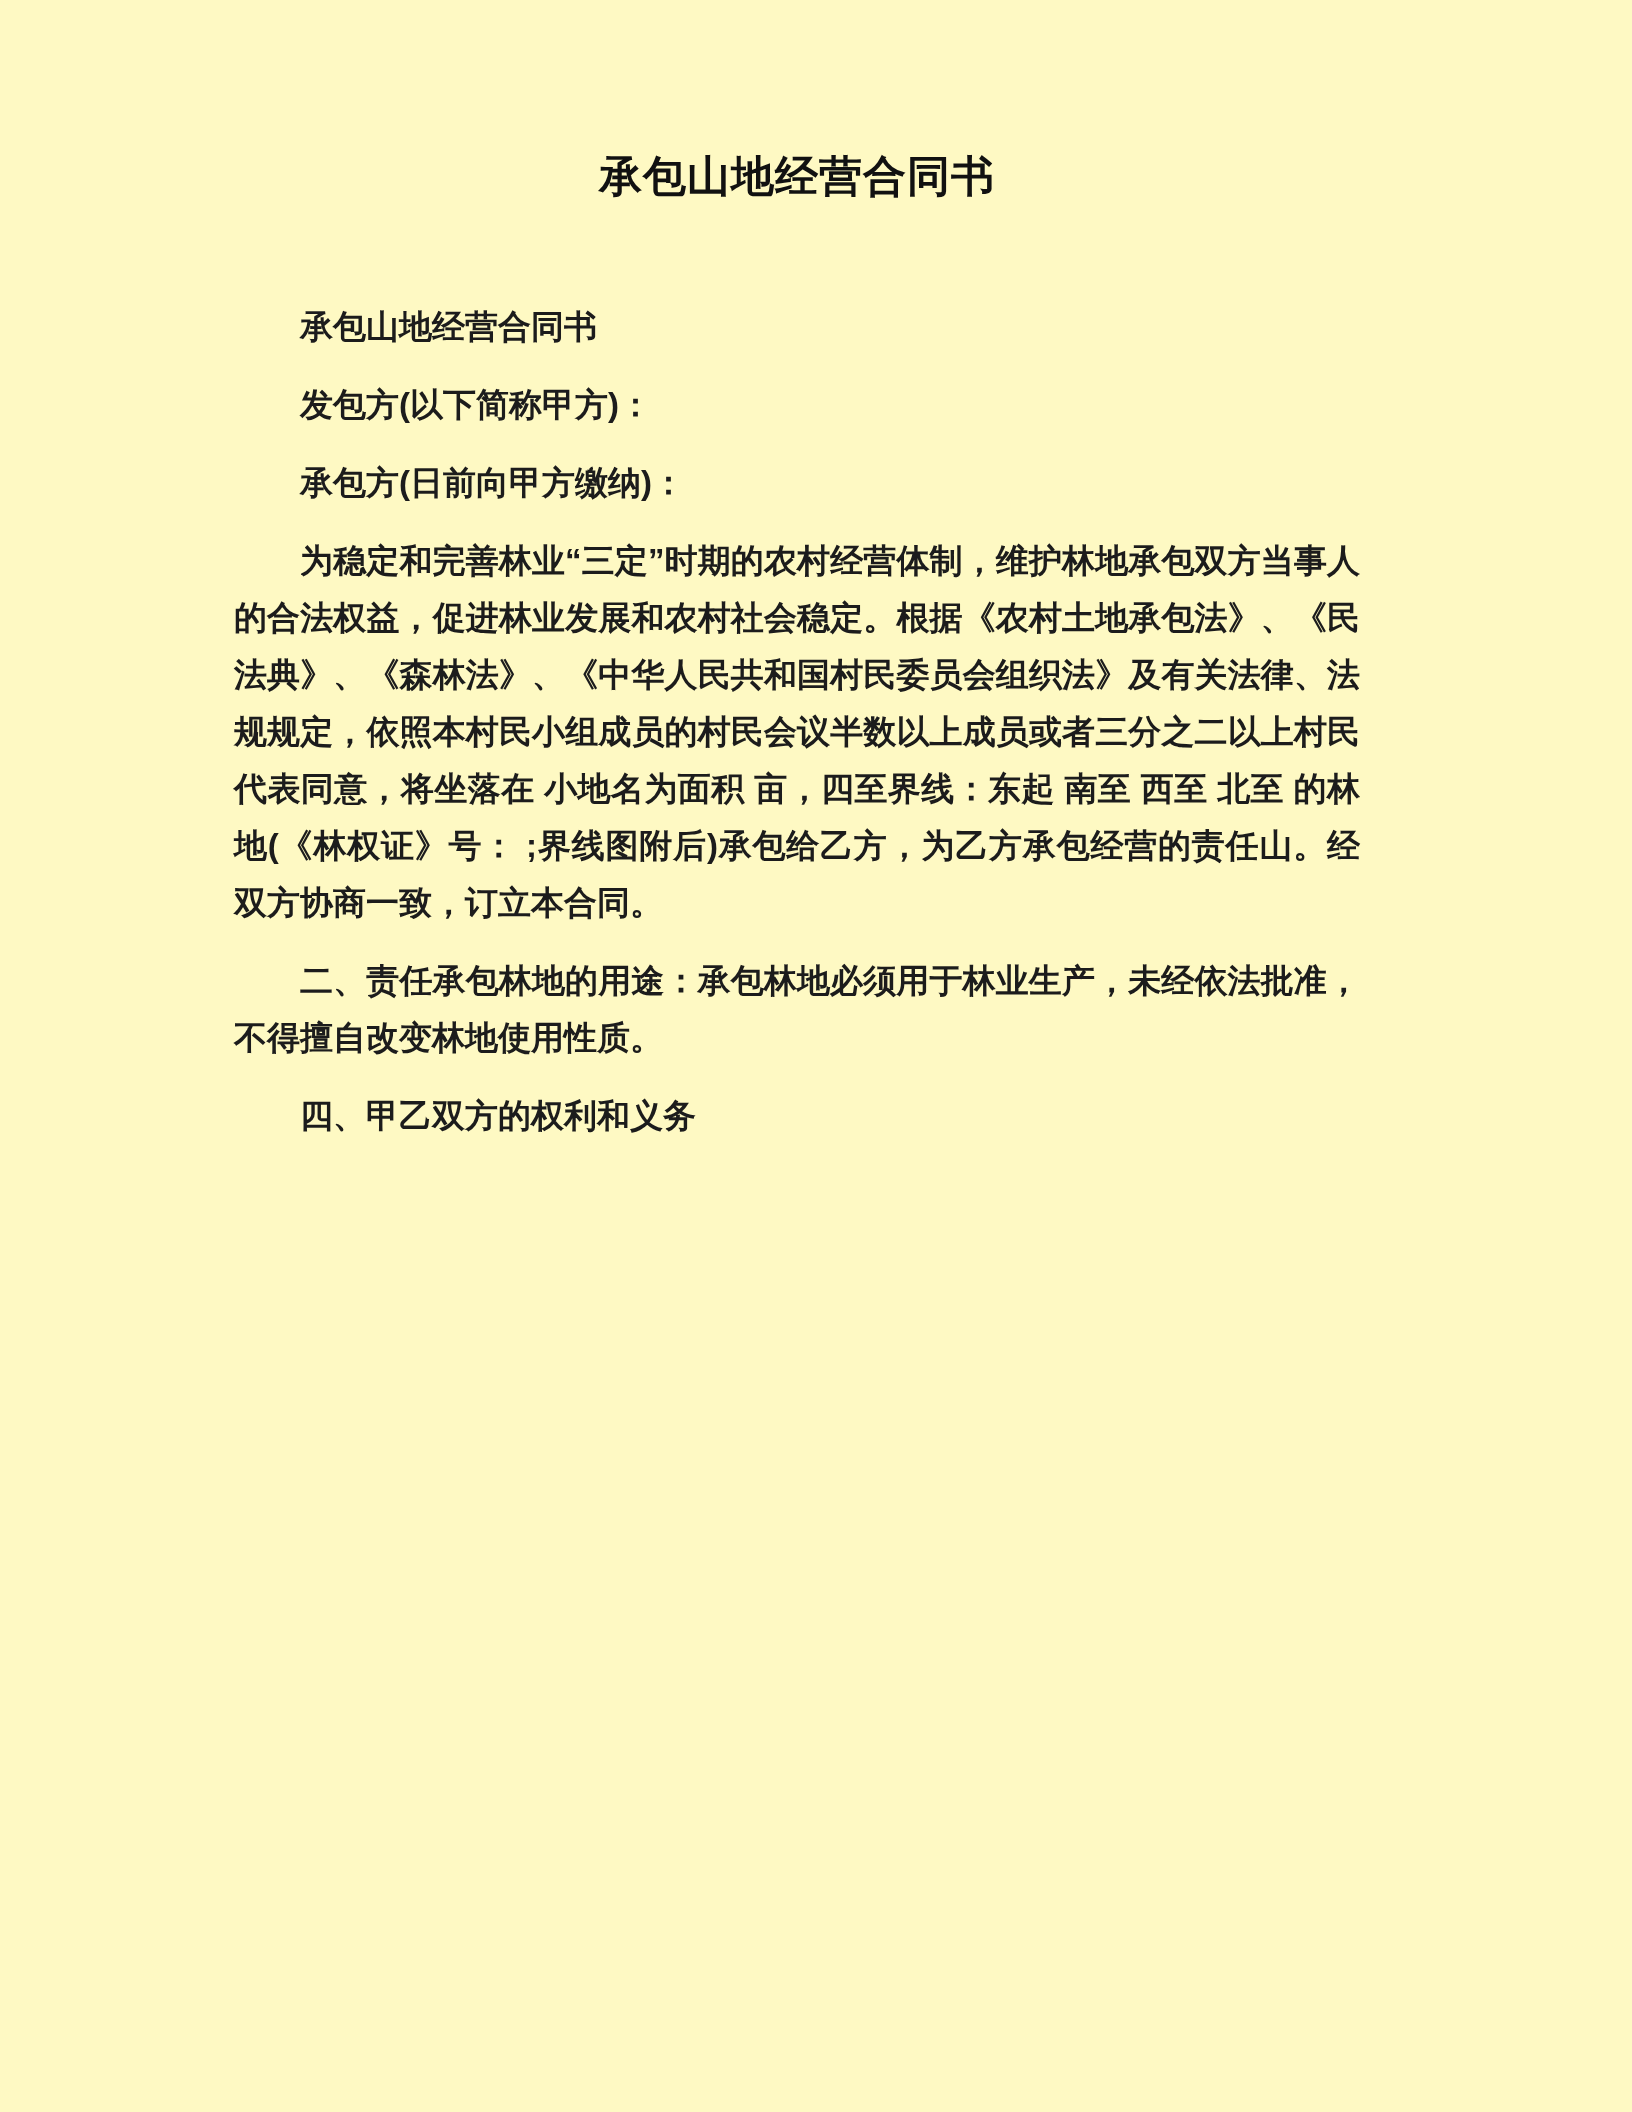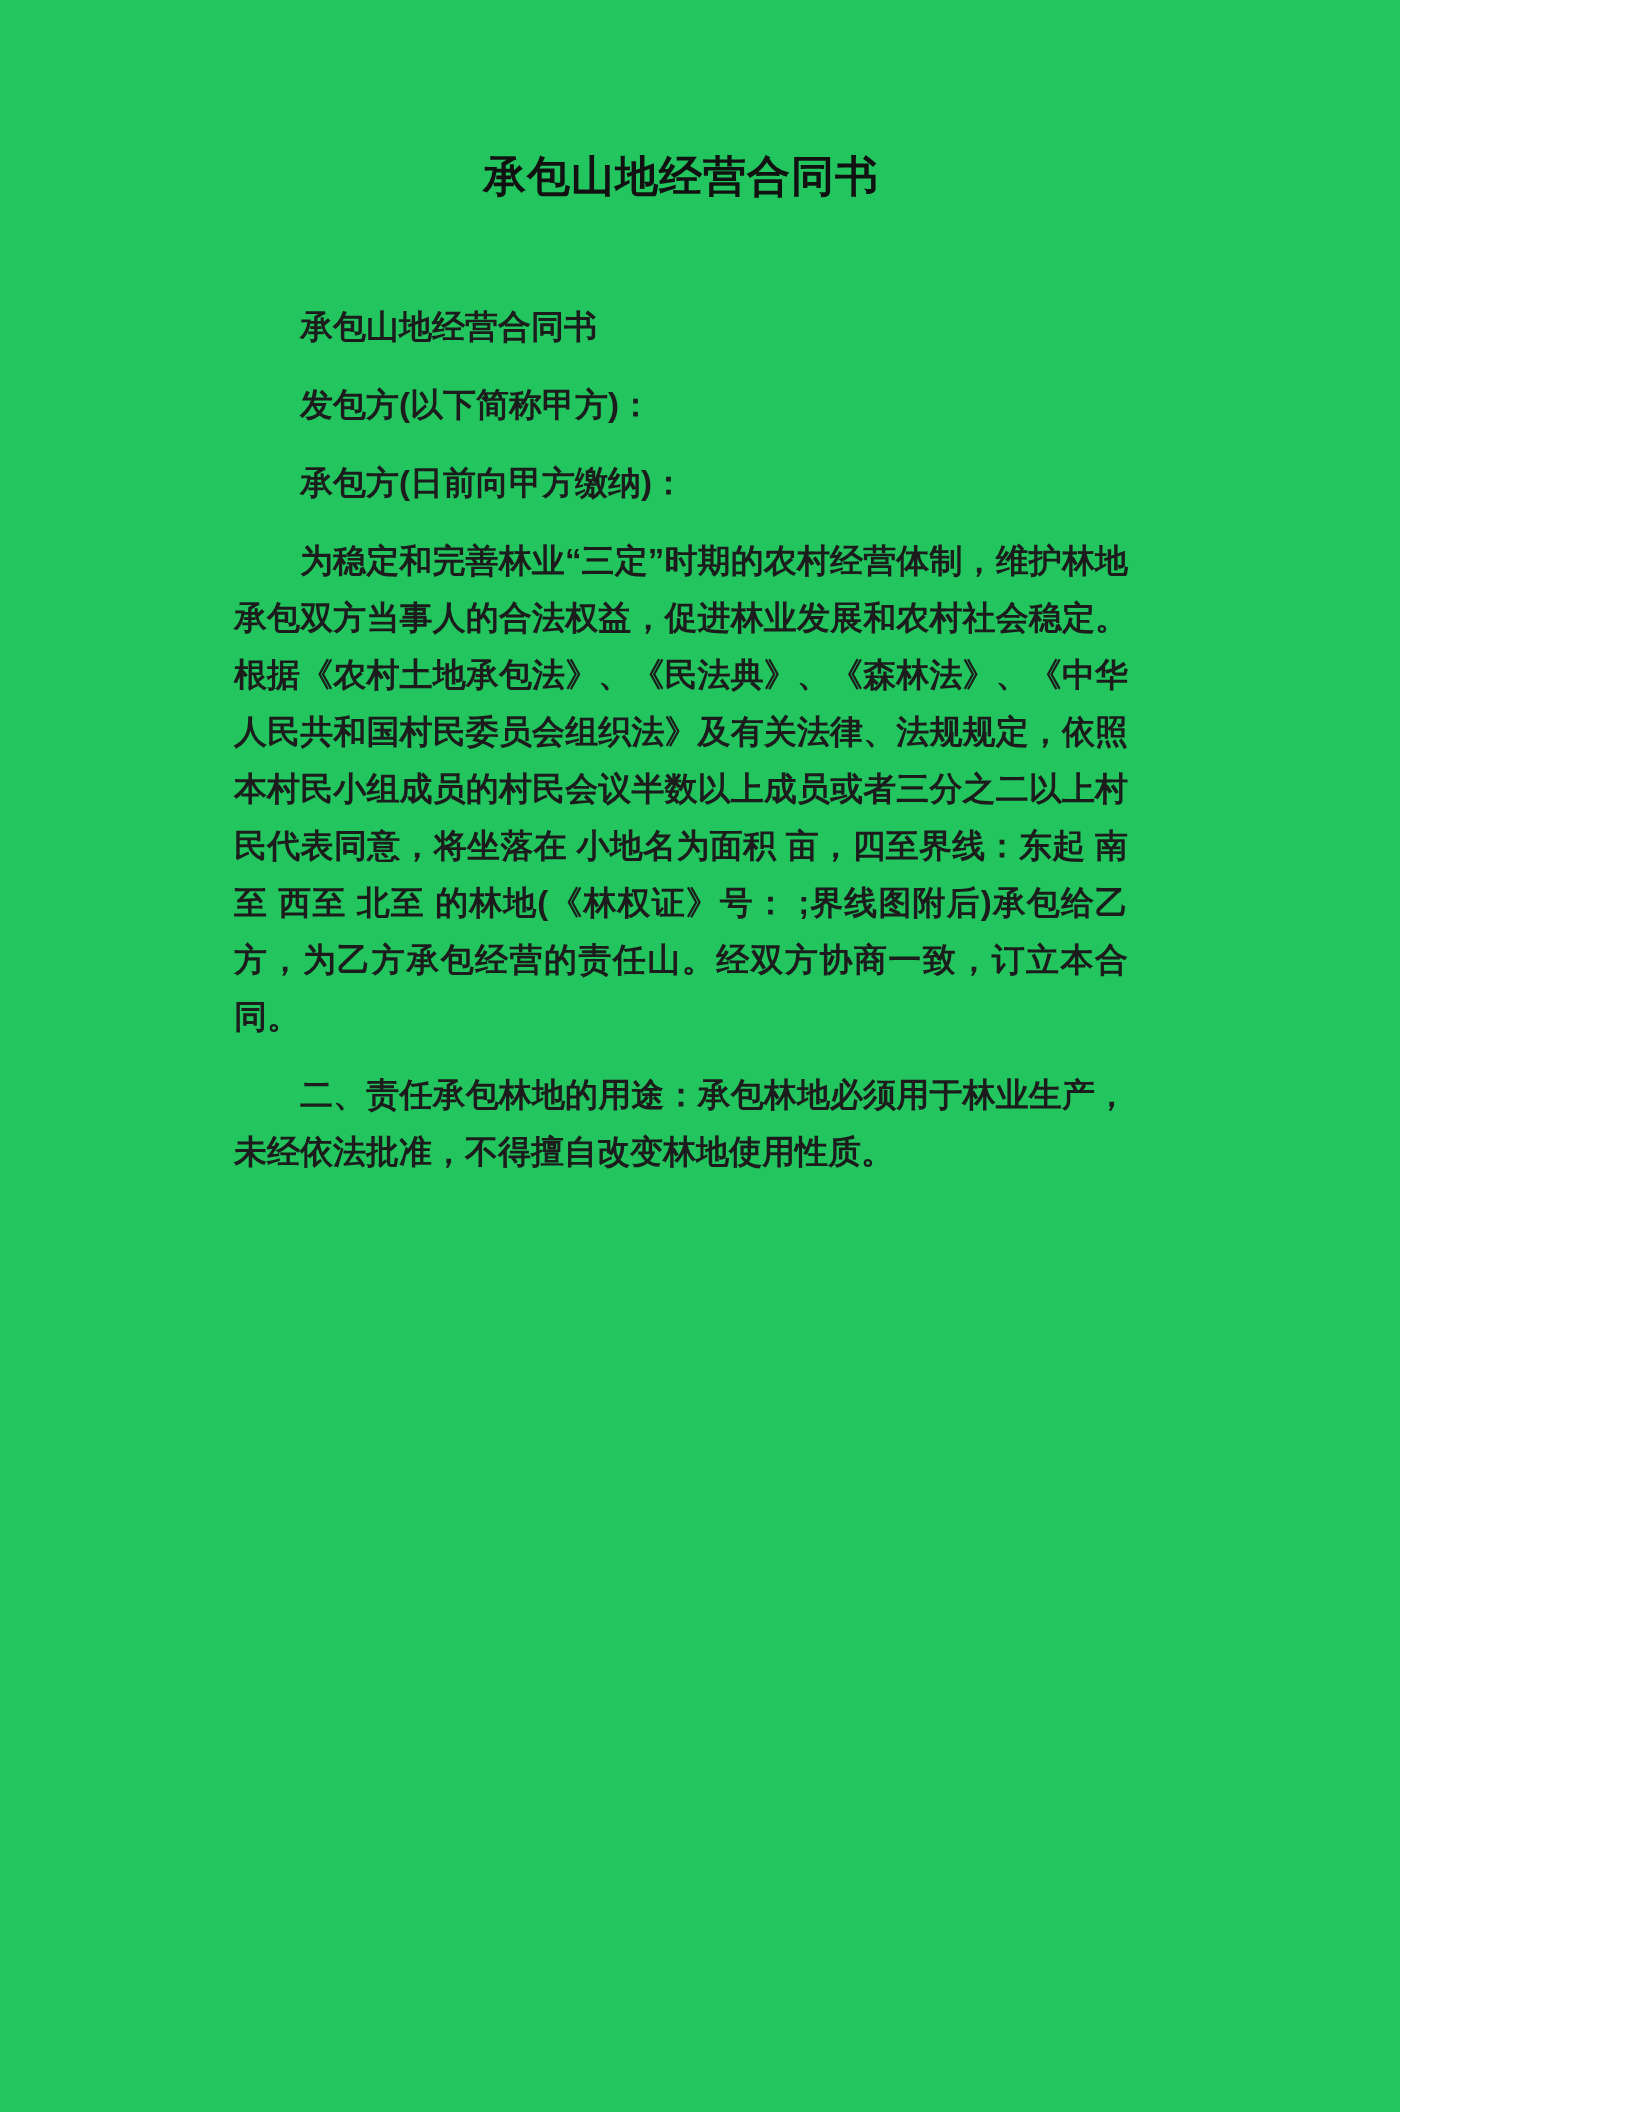--- a/index.html
+++ b/index.html
@@ -10,24 +10,24 @@
   body {
     width: 1632px;
     height: 2112px;
     position: relative;
     font-family: "Liberation Sans", "DejaVu Sans", sans-serif;
     color: #1a1a1a;
     -webkit-font-smoothing: antialiased;
   }
   .page {
     box-sizing: border-box;
-    width: 1400px;
+    width: 1632px;
     height: 2112px;
     padding: 150px 272px 100px 234px;
-    background: #22c55e;
+    background: #fef9c3;
     overflow: hidden;
   }
   .doc-title {
     margin: 0 0 94px 0;
     text-align: center;
     font-size: 43px;
     line-height: 1.25;
     font-weight: 700;
     letter-spacing: 1px;
     color: #111111;
@@ -49,14 +49,15 @@
 
 <div class="page">
   <h1 class="doc-title">承包山地经营合同书</h1>
 
   <div class="doc-body">
     <p>承包山地经营合同书</p>
     <p>发包方(以下简称甲方)：</p>
     <p>承包方(日前向甲方缴纳)：</p>
     <p>为稳定和完善林业“三定”时期的农村经营体制，维护林地承包双方当事人的合法权益，促进林业发展和农村社会稳定。根据《农村土地承包法》、《民法典》、《森林法》、《中华人民共和国村民委员会组织法》及有关法律、法规规定，依照本村民小组成员的村民会议半数以上成员或者三分之二以上村民代表同意，将坐落在 小地名为面积 亩，四至界线：东起 南至 西至 北至 的林地(《林权证》号：  ;界线图附后)承包给乙方，为乙方承包经营的责任山。经双方协商一致，订立本合同。</p>
     <p>二、责任承包林地的用途：承包林地必须用于林业生产，未经依法批准，不得擅自改变林地使用性质。</p>
+    <p>四、甲乙双方的权利和义务</p>
   </div>
 </div>
 
 </body></html>

